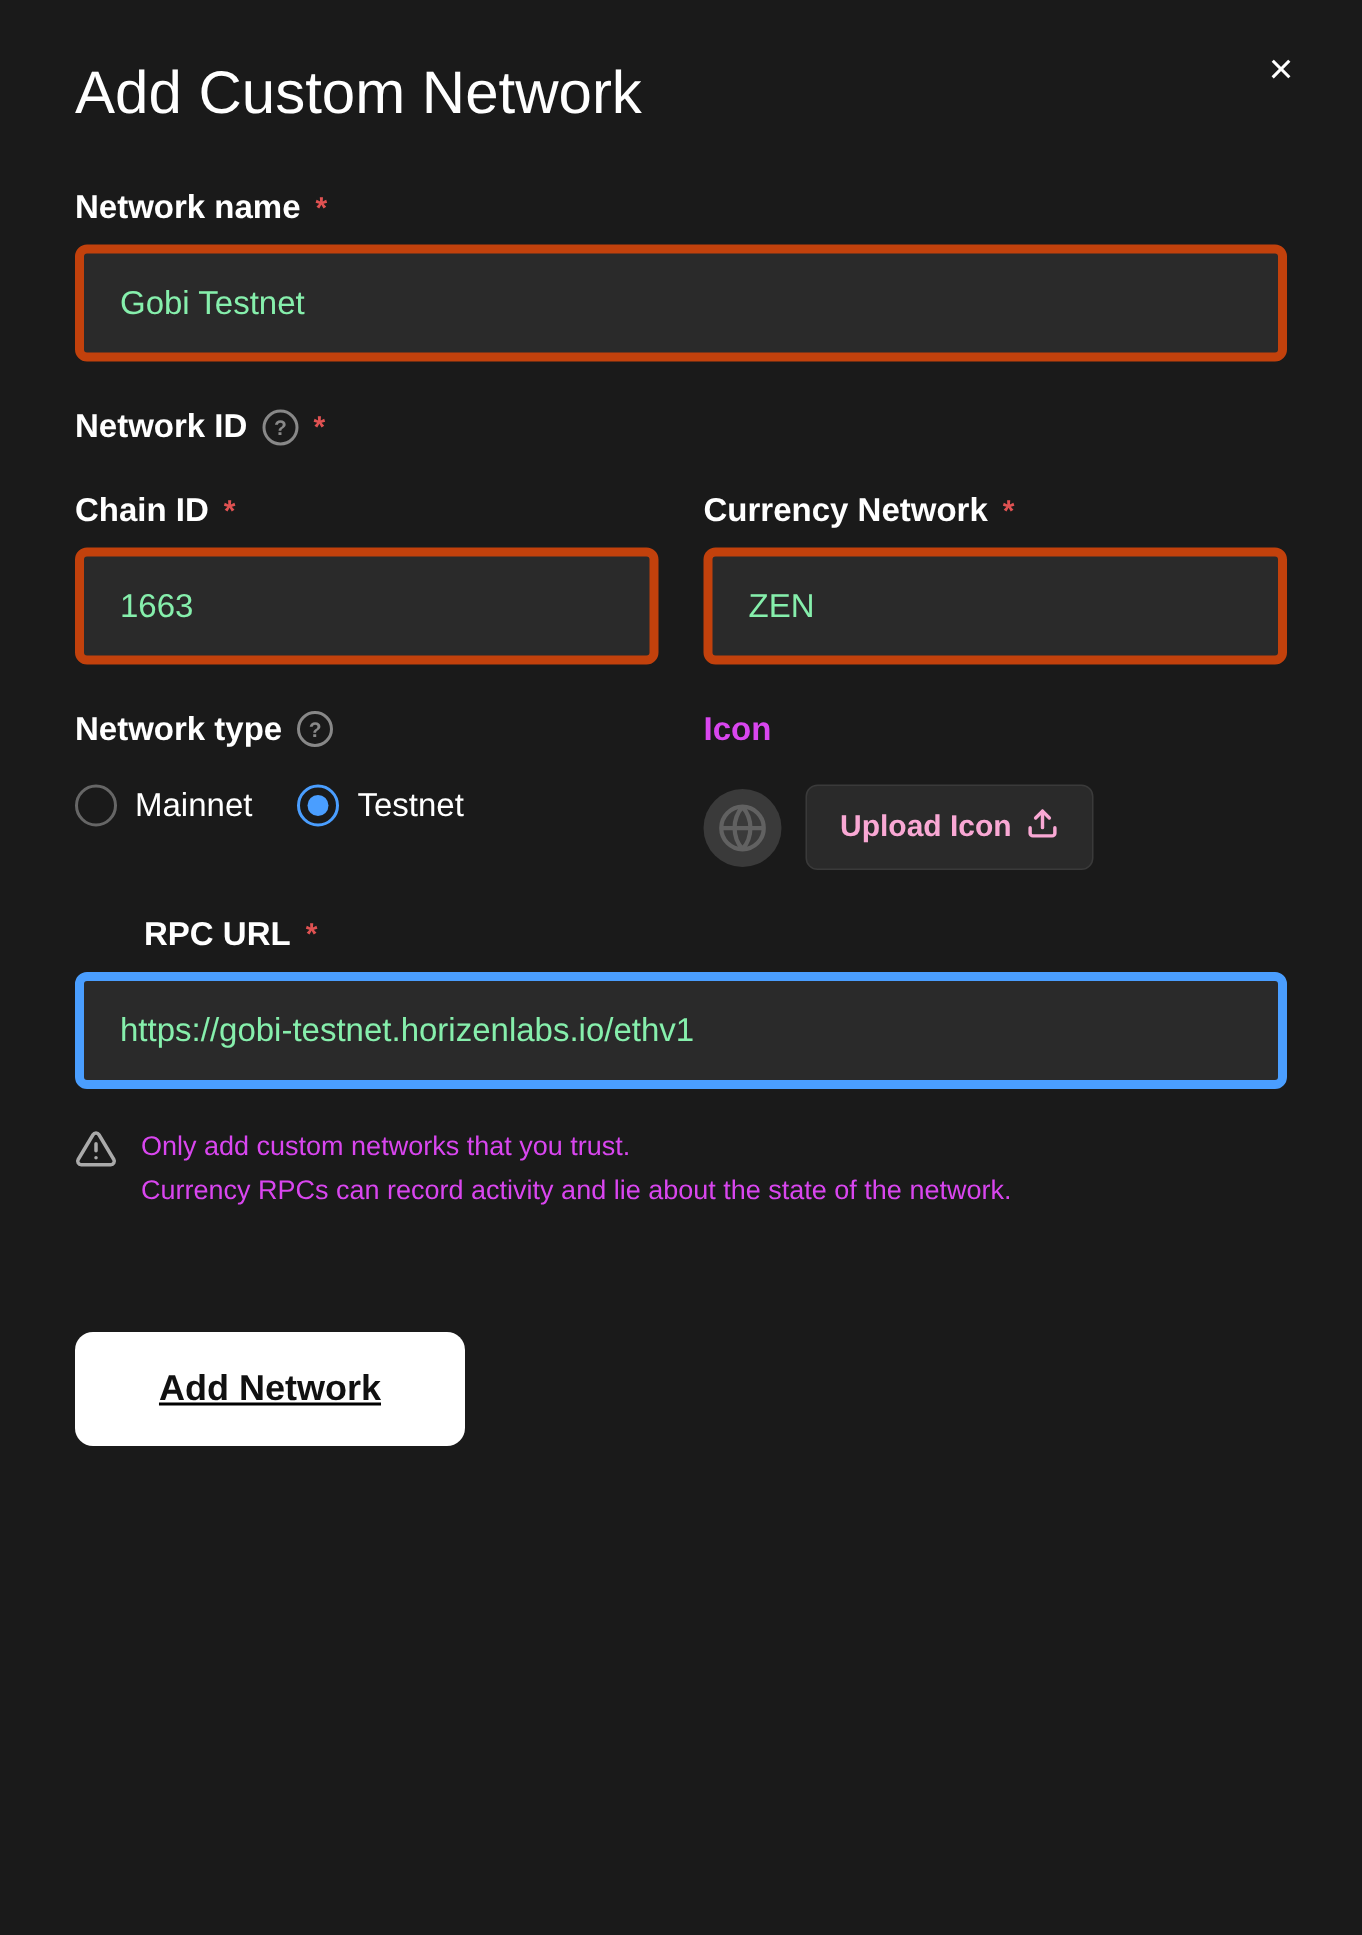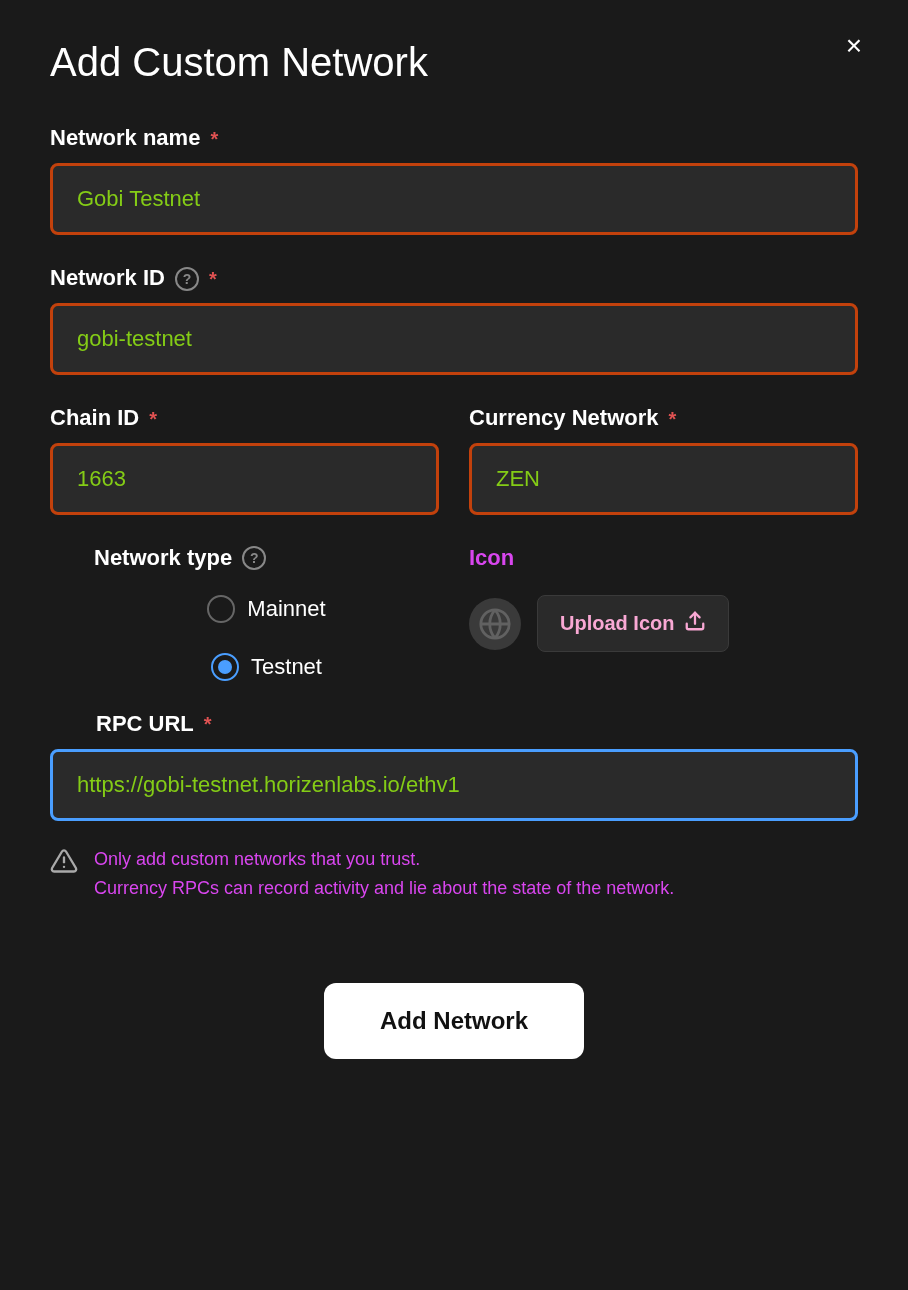--- a/index.html
+++ b/index.html
@@ -79,25 +79,25 @@
       border-radius: 50%;
       color: #888;
       font-size: 14px;
       font-weight: 600;
       cursor: pointer;
     }
 
     .field-input {
       width: 100%;
       background: #2a2a2a;
-      border: 3px solid #c2410c;
+      border: 6px solid #c2410c;
       border-radius: 8px;
       padding: 20px 24px;
       font-size: 22px;
-      color: #84cc16;
+      color: #86efac;
       outline: none;
     }
 
     .field-input.active-border {
       border-color: #4a9eff;
     }
 
     .two-col {
       display: grid;
       grid-template-columns: 1fr 1fr;
@@ -108,39 +108,37 @@
     .network-type-section {
       display: grid;
       grid-template-columns: 1fr 1fr;
       gap: 30px;
       margin-bottom: 30px;
     }
 
     .network-type-col {
       display: flex;
       flex-direction: column;
-      margin-left: 44px;
     }
 
     .network-type-label {
       font-size: 22px;
       font-weight: 600;
       color: #ffffff;
       margin-bottom: 16px;
       display: flex;
       align-items: center;
       gap: 10px;
     }
 
     .radio-group {
       display: flex;
       align-items: center;
       gap: 30px;
       margin-top: 8px;
-      flex-direction: column;
     }
 
     .radio-option {
       display: flex;
       align-items: center;
       gap: 12px;
       cursor: pointer;
     }
 
     .radio-outer {
@@ -251,22 +249,23 @@
     }
 
     .warning-text {
       font-size: 18px;
       color: #d946ef;
       line-height: 1.6;
     }
 
     .footer {
       display: flex;
-      justify-content: center;
+      justify-content: flex-start;
       margin-top: 80px;
+      text-decoration: underline;
     }
 
     .add-network-btn {
       background: #ffffff;
       color: #111111;
       border: none;
       border-radius: 12px;
       padding: 24px 52px;
       font-size: 24px;
       font-weight: 700;
@@ -290,21 +289,20 @@
     </div>
     <input type="text" class="field-input" value="Gobi Testnet" style="">
   </div>
 
   <div class="field-group">
     <div class="field-label">
       <span>Network ID</span>
       <span class="help-icon">?</span>
       <span class="required-star">*</span>
     </div>
-    <input type="text" class="field-input" value="gobi-testnet" style="">
   </div>
 
   <div class="two-col">
     <div class="field-group" style="margin-bottom:0">
       <div class="field-label">
         <span>Chain ID</span>
         <span class="required-star">*</span>
       </div>
       <input type="text" class="field-input" value="1663" style="">
     </div>

